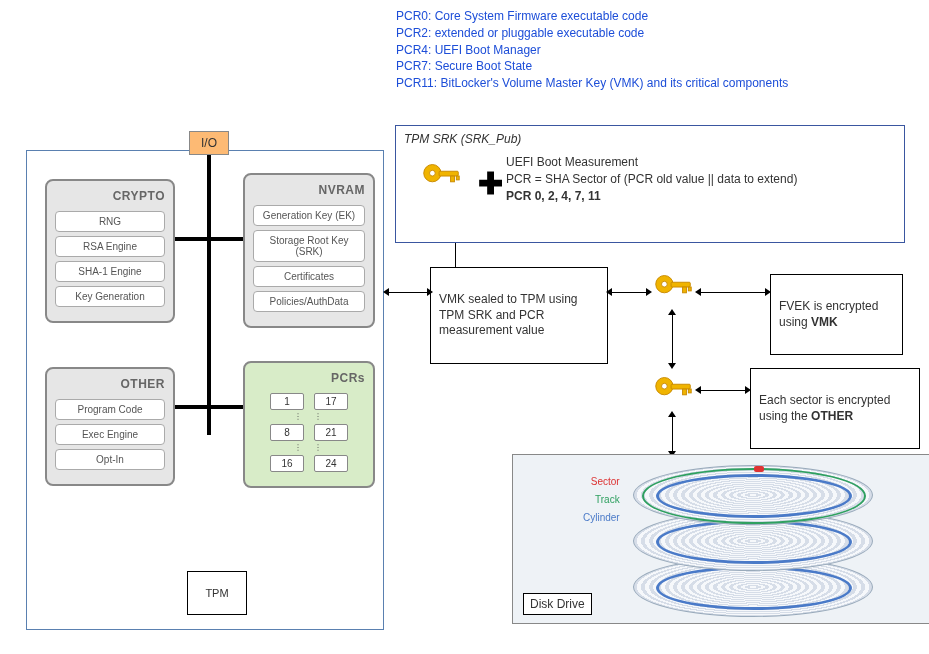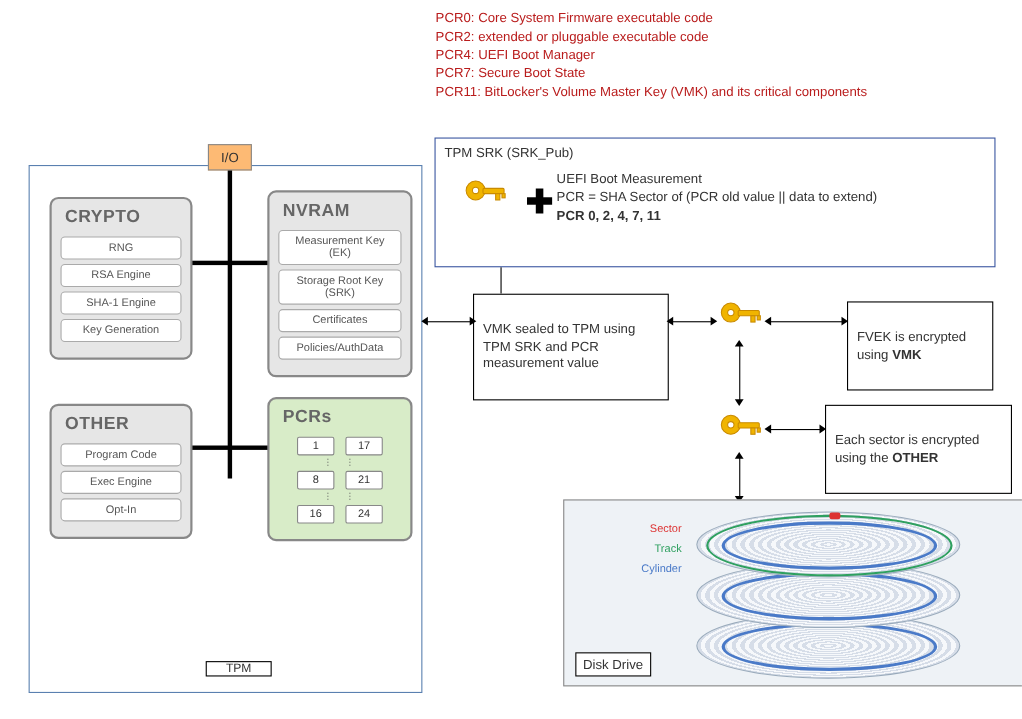--- a/index.html
+++ b/index.html
@@ -6,45 +6,45 @@
   body {
     margin: 0;
     font-family: Arial, Helvetica, sans-serif;
     font-size: 11px;
     color: #333;
     width: 929px;
     height: 654px;
     position: relative;
     background: #fff;
   }
-  .pcr-list { position: absolute; left: 396px; top: 8px; color: #b91c1c; font-size: 12px; line-height: 1.4; }
+  .pcr-list { position: absolute; left: 396px; top: 8px; color: #1d4ed8; font-size: 12px; line-height: 1.4; }
   .tpm-outer { position: absolute; left: 26px; top: 150px; width: 358px; height: 480px; border: 1.5px solid #5a80b0; background: #fff; }
-  .tpm-label { position: absolute; left: 160px; bottom: 14px; width: 60px; border: 1px solid #000; padding: 0 8px; text-align: center; }
+  .tpm-label { position: absolute; left: 160px; bottom: 14px; width: 60px; border: 1px solid #000; padding: 15px 8px; text-align: center; }
 
   .io-box { position: absolute; left: 162px; top: -20px; width: 40px; height: 24px; background: #fdba74; border: 1px solid #888; text-align: center; line-height: 22px; font-size: 12px; }
 
   .bus-v { position: absolute; left: 180px; top: 4px; width: 4px; height: 280px; background: #000; }
   .bus-h1 { position: absolute; left: 120px; top: 86px; width: 124px; height: 4px; background: #000; }
   .bus-h2 { position: absolute; left: 120px; top: 254px; width: 124px; height: 4px; background: #000; }
 
   .module { position: absolute; border: 2px solid #888; border-radius: 8px; padding: 6px 8px 10px 8px; }
-  .module-title { font-weight: bold; color: #666; font-size: 16px; letter-spacing: .5px; padding: 2px 0 4px 4px; }
+  .module-title { font-weight: bold; color: #666; font-size: 12px; letter-spacing: .5px; padding: 2px 0 4px 4px; text-align: right; }
   .slot { background: #fff; border: 1.5px solid #aaa; border-radius: 4px; margin: 4px 0; padding: 4px 4px; text-align: center; font-size: 10px; color: #555; }
 
   .crypto { left: 18px; top: 28px; width: 130px; background: #e6e6e6; }
   .nvram  { left: 216px; top: 22px; width: 132px; background: #e6e6e6; }
   .other  { left: 18px; top: 216px; width: 130px; background: #e6e6e6; }
   .pcrs   { left: 216px; top: 210px; width: 132px; background: #d8ecc8; }
 
   .pcr-row { display:flex; gap:10px; justify-content:center; margin:4px 0; }
   .pcr-cell { background:#fff; border:1px solid #888; border-radius:2px; width:34px; text-align:center; font-size:10px; padding:2px 0; }
   .dots { text-align:center; letter-spacing:2px; color:#555; font-size:8px; line-height:6px; }
 
   .srk-box { position:absolute; left:395px; top:125px; width:510px; height:118px; border:1.5px solid #3a56a0; padding:6px 8px; }
-  .srk-title { color:#333; font-size:12px; }
+  .srk-title { color:#333; font-size:12px;font-style:italic; }
   .key-icon { width:42px; height:42px; display:inline-block; }
   .plus { position:absolute; left:82px; top:40px; font-size:30px; font-weight:900; color:#000; }
   .uefi-block { position:absolute; left:110px; top:28px; font-size:12px; line-height:1.4; }
   .pcr-bold { font-weight:bold; }
 
   .box { position:absolute; border:1px solid #000; background:#fff; padding:24px 8px; font-size:12px; line-height:1.3; }
   .vmk-seal { left:430px; top:267px; width:178px; }
   .fvek-enc { left:770px; top:274px; width:133px; }
   .sector-enc { left:750px; top:368px; width:170px; }
 
@@ -98,21 +98,21 @@
   <div class="module crypto">
     <div class="module-title">CRYPTO</div>
     <div class="slot">RNG</div>
     <div class="slot">RSA Engine</div>
     <div class="slot">SHA-1 Engine</div>
     <div class="slot">Key Generation</div>
   </div>
 
   <div class="module nvram">
     <div class="module-title">NVRAM</div>
-    <div class="slot">Measurement Key (EK)</div>
+    <div class="slot">Generation Key (EK)</div>
     <div class="slot">Storage Root Key (SRK)</div>
     <div class="slot">Certificates</div>
     <div class="slot">Policies/AuthData</div>
   </div>
 
   <div class="module other">
     <div class="module-title">OTHER</div>
     <div class="slot">Program Code</div>
     <div class="slot">Exec Engine</div>
     <div class="slot">Opt-In</div>

